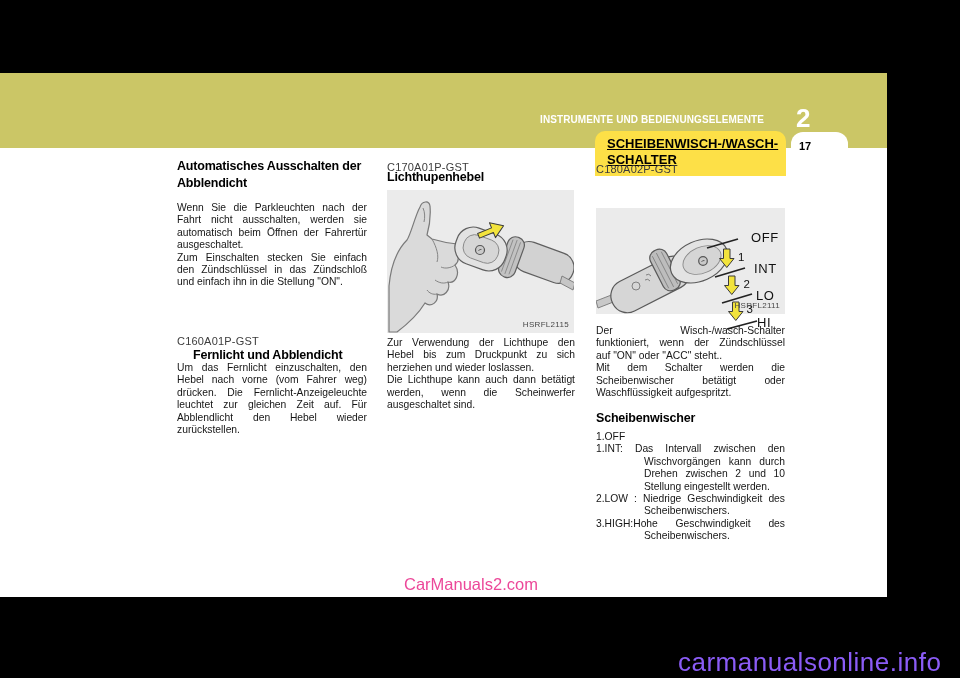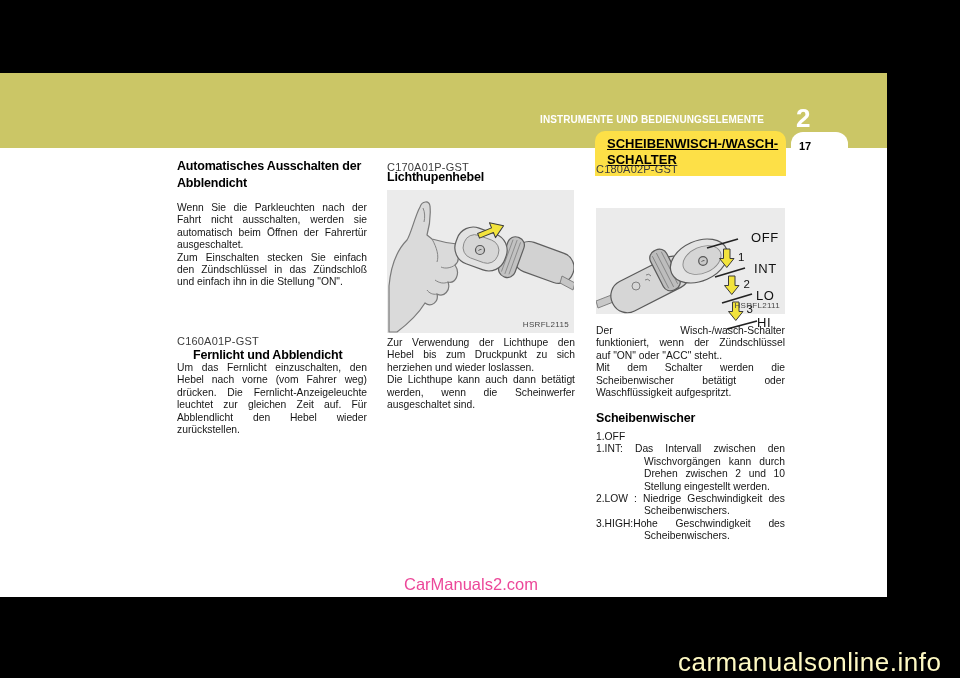--- a/index.html
+++ b/index.html
@@ -37,21 +37,21 @@
   .fig { position:absolute; background:#ebebeb; }
   #fig1 { left:387px; top:190px; width:187px; height:143px; }
   #fig2 { left:596px; top:175px; width:189px; height:106px;margin-top:33px; }
   .figlabel { position:absolute; right:5px; bottom:4px; font-size:8px; color:#474747; letter-spacing:0.3px; }
 
   svg text { font-family:"Liberation Sans", sans-serif; fill:#111; }
   .pos-label { font-size:13px; letter-spacing:0.6px; }
   .arrow-num { font-size:11.5px; }
 
   #wm-blue { position:absolute; left:404px; top:575px; font-size:16.5px; color:#ec4899; }
-  #wm-gray { position:absolute; left:678px; top:647px; font-size:26px; color:#fef9c3; letter-spacing:0.5px; }
+  #wm-gray { position:absolute; left:678px; top:647px; font-size:26px; color:#8b5cf6; letter-spacing:0.5px; }
 </style>
 </head>
 <body>
 
 <div class="canvas">
 
   <div class="band"></div>
   <div class="page"></div>
 
   <div class="hdr-title">INSTRUMENTE UND BEDIENUNGSELEMENTE</div>

